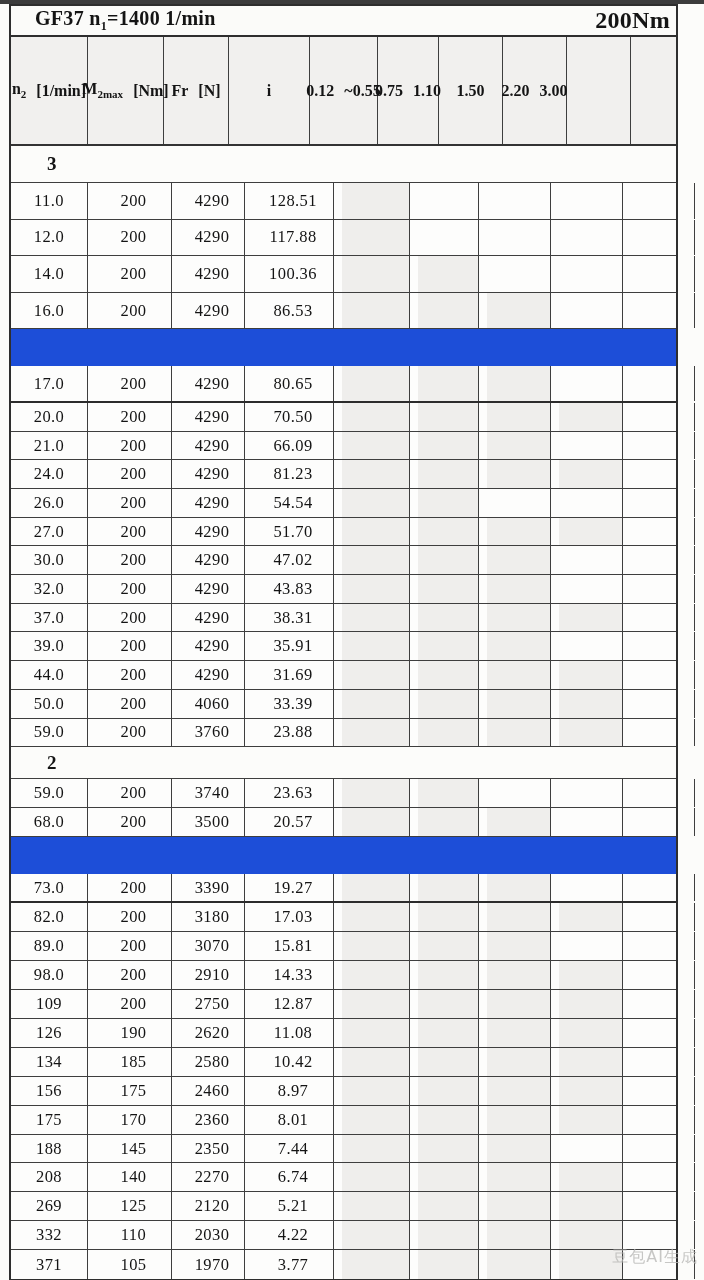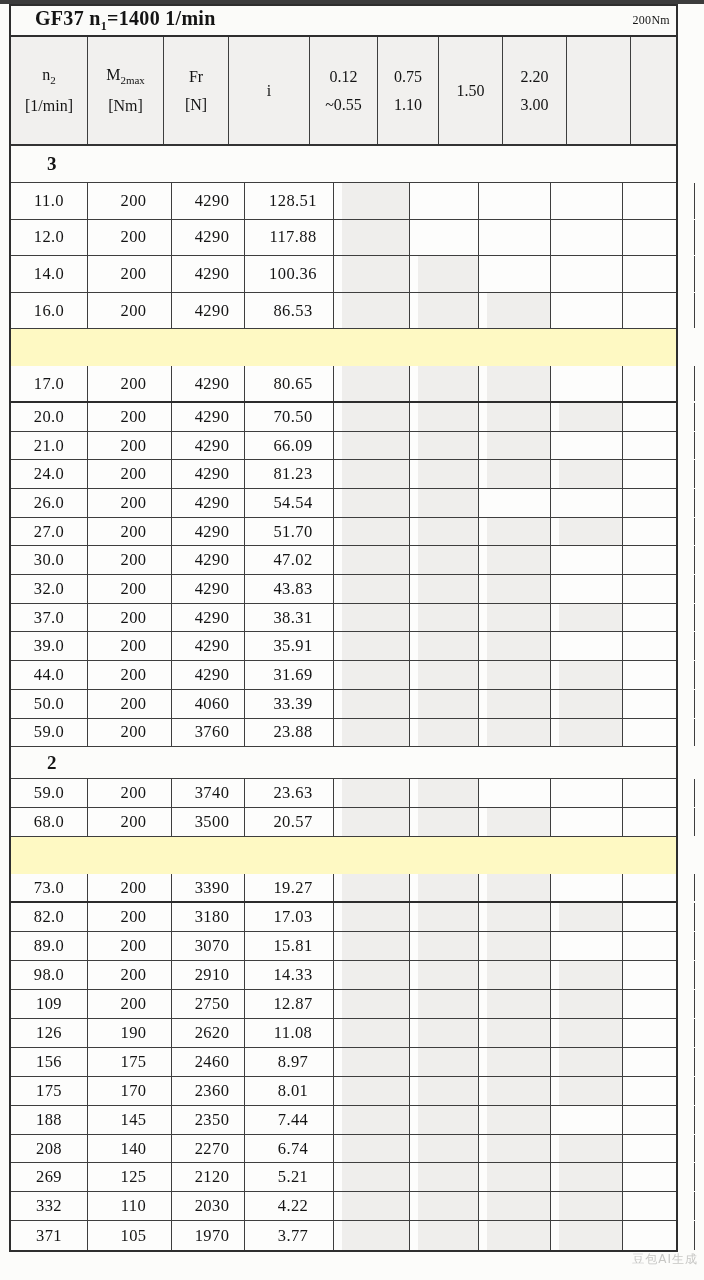--- a/index.html
+++ b/index.html
@@ -13,48 +13,48 @@
   }
   .top-edge {
     position: absolute; top: 0; left: 0;
     width: 704px; height: 4px;
     background: #3c3c3c;
   }
   .table-wrap {
     position: absolute; top: 4px; left: 9px;
     width: 669px;
     border: 2px solid #2e2e2e;
-    background: #fef9c3;
+    background: #1d4ed8;
   }
   .title-row {
     height: 31px;
     display: flex; align-items: center; justify-content: space-between;
     padding: 0 6px 0 24px;
     border-bottom: 2px solid #2e2e2e;
     background: #fbfbf9;
   }
   .title-left { font-weight: bold; font-size: 20px; letter-spacing: 0.3px; white-space: pre; }
   .title-left sub { font-size: 12px; }
-  .title-right { font-weight: normal; font-size: 12px; letter-spacing: 0.3px; text-align: right; }
+  .title-right { font-weight: bold; font-size: 24px; letter-spacing: 0.3px; text-align: right; }
 
   .grid {
     display: grid;
     grid-template-columns: 77px 76px 65px 81px 68px 61px 64px 64px 64px auto;
   }
   .header-row {
     height: 109px;
     background: #f1f0ee;
     border-bottom: 2px solid #333333;
   }
   .hcell {
     border-right: 1.6px solid #3e3e3e;
-    display: flex; flex-direction: column;
+    display: flex; flex-direction: row;
     align-items: center; justify-content: center;
     gap: 10px;
-    font-weight: normal; font-size: 16px;
+    font-weight: bold; font-size: 16px;
     text-align: center;
   }
   .hcell:last-child { border-right: none; }
   .hcell sub { font-size: 11px; }
 
   .section-row {
     display: flex; align-items: center;
     border-bottom: 1.6px solid #3e3e3e;
     background: #fcfcfa;
   }
@@ -73,21 +73,21 @@
     border-right: 1.6px solid #3e3e3e;
     display: flex; align-items: center; justify-content: center;
     font-size: 16.5px;
     letter-spacing: 0.4px;
   }
   .cell:last-child { border-right: none; }
   .cell.shaded { background: #efeeec; }
 
   .watermark {
     position: absolute; right: 6px; bottom: 12px;
-    font-size: 12px;
+    font-size: 16px;
     color: rgba(185, 185, 182, 0.8);
     font-family: "DejaVu Sans", sans-serif;
     letter-spacing: 1px;
   }
 </style>
 </head>
 <body>
 
 <div class="top-edge"></div>
 
@@ -431,20 +431,32 @@
         <div class="cell">2620</div>
         <div class="cell">11.08</div>
         <div class="cell shaded"></div>
         <div class="cell shaded"></div>
         <div class="cell shaded"></div>
         <div class="cell shaded"></div>
         <div class="cell"></div>
         <div class="cell"></div>
       </div>
       <div class="grid row r-std1">
+        <div class="cell">134</div>
+        <div class="cell">185</div>
+        <div class="cell">2580</div>
+        <div class="cell">10.42</div>
+        <div class="cell shaded"></div>
+        <div class="cell shaded"></div>
+        <div class="cell shaded"></div>
+        <div class="cell shaded"></div>
+        <div class="cell"></div>
+        <div class="cell"></div>
+      </div>
+      <div class="grid row r-std1">
         <div class="cell">156</div>
         <div class="cell">175</div>
         <div class="cell">2460</div>
         <div class="cell">8.97</div>
         <div class="cell shaded"></div>
         <div class="cell shaded"></div>
         <div class="cell shaded"></div>
         <div class="cell shaded"></div>
         <div class="cell"></div>
         <div class="cell"></div>

